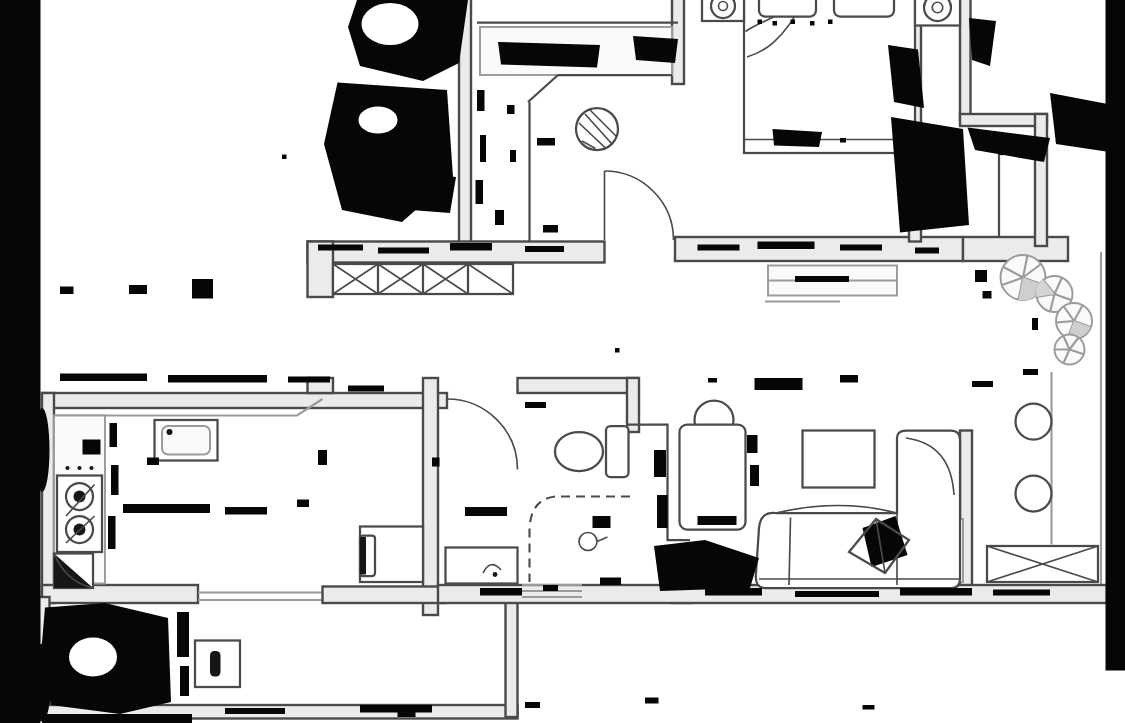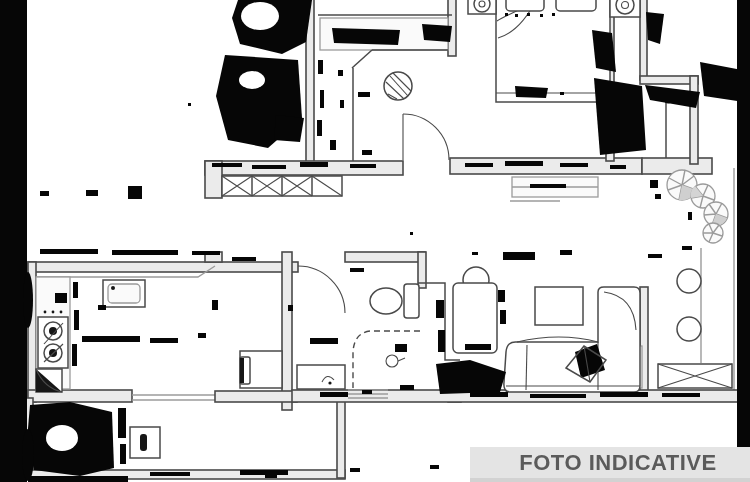--- a/index.html
+++ b/index.html
@@ -352,16 +352,13 @@
   <g>
     <rect class="bk" x="0" y="0" width="27" height="482"></rect>
     <ellipse class="bk" cx="28" cy="300" rx="5" ry="28"></ellipse>
     <ellipse class="bk" cx="28" cy="455" rx="6" ry="26"></ellipse>
   </g>
   <g>
     <rect class="bk" x="737" y="0" width="13" height="447"></rect>
   </g>
 </svg>
 
-  <div class="banner">
-    <span>FOTO INDICATIVE</span>
-  </div>
 </div>
 
 </body></html>

